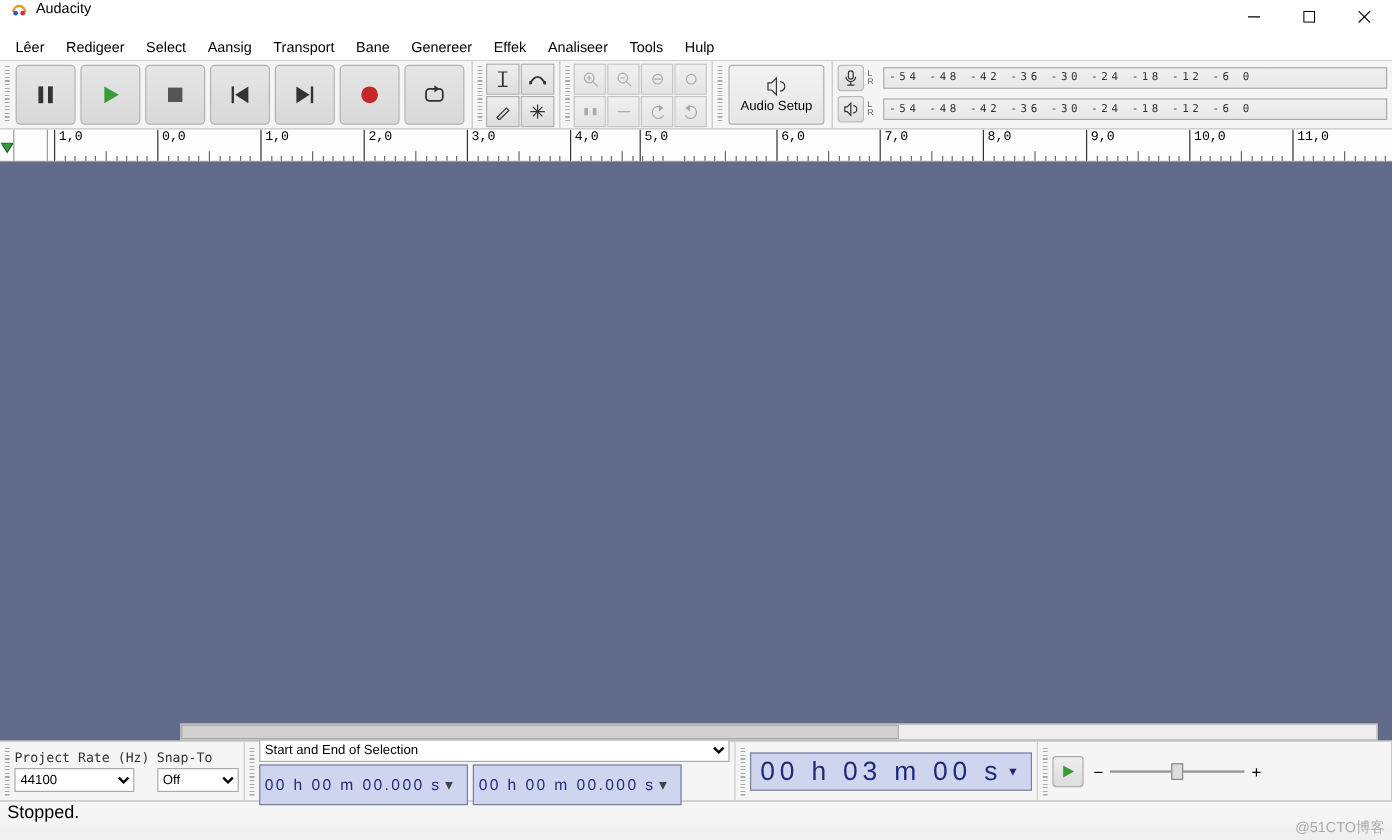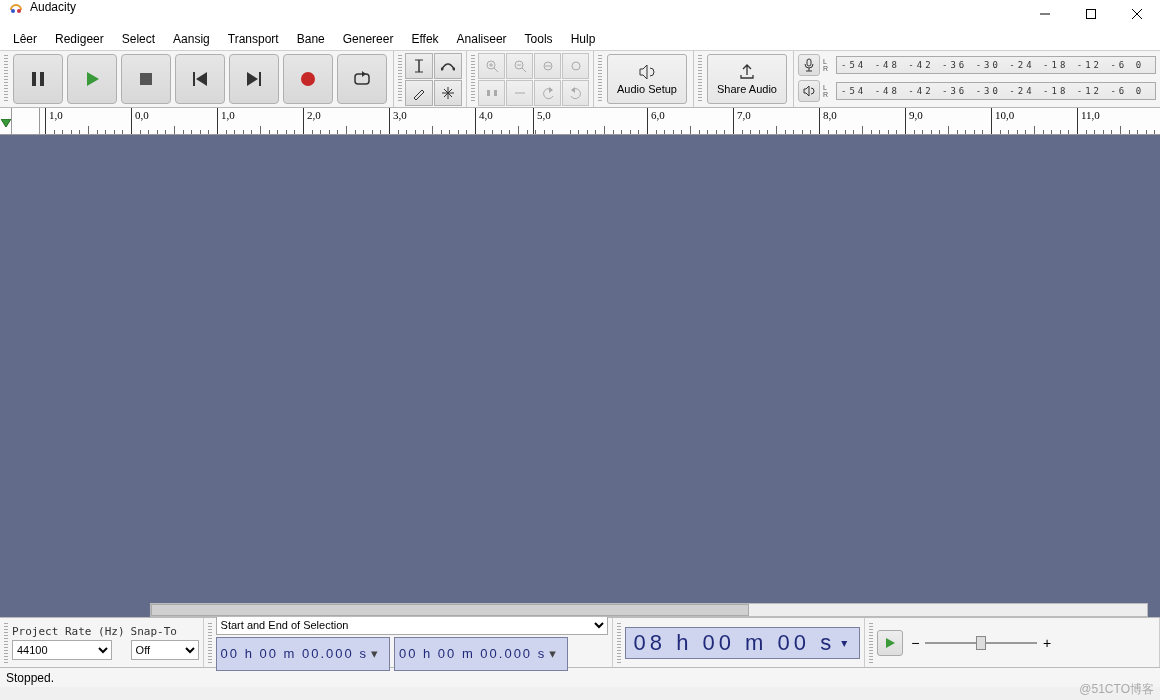--- a/index.html
+++ b/index.html
@@ -46,21 +46,21 @@
 .meter-lr { width: 10px; font-size: 7px; line-height: 7px; color: #555; margin-right: 3px; }
 .meter-track { flex: 1; height: 18px; background: linear-gradient(#f0f0f0,#e8e8e8); border: 1px solid #aaa; position: relative; font-size: 9px; display: flex; align-items: center; padding-left: 4px; letter-spacing: 3px; white-space: nowrap; overflow: hidden; color: #333; font-family: monospace; }
 
 
 .ruler { height: 27px; background: #fdfdfd; border-bottom: 1px solid #999; position: relative; display: flex; align-items: flex-start; overflow: hidden; }
 .ruler-head { width: 12px; height: 27px; border-right: 1px solid #999; display: flex; align-items: center; justify-content: center; }
 .ruler-head svg { margin-top: 4px; }
 .ruler-grip { width: 28px; height: 27px; border-right: 1px solid #999; display: flex; align-items: center; justify-content: center; }
 .ruler-body { flex: 1; position: relative; height: 27px; }
 .tick-major { position: absolute; top: 0; height: 100%; border-left: 1px solid #333; }
-.tick-major span { position: absolute; top: 1px; left: 3px; font-size: 11px; font-family: Liberation Serif, serif; }
+.tick-major span { position: absolute; top: 1px; left: 3px; font-size: 11px; font-family: Liberation Mono, monospace; }
 .tick-minor { position: absolute; bottom: 0; height: 5px; border-left: 1px solid #666; }
 
 
 .track-area { height: 482px; background: #636b8a; position: relative; }
 .hscroll { position: absolute; bottom: 0; left: 150px; right: 12px; height: 14px; background: #eee; border: 1px solid #bbb; }
 .hscroll .thumb { position: absolute; left: 0; top: 0; bottom: 0; width: 60%; background: #d0d0d0; border: 1px solid #aaa; }
 
 
 .bottom1 { height: 50px; background: #f5f5f5; border-top: 1px solid #bbb; display: flex; align-items: stretch; }
 .bottom-group { display: flex; align-items: center; padding: 2px 4px; border-right: 1px solid #ccc; }
@@ -70,21 +70,21 @@
 select { font-size: 11px; height: 20px; background: #fff; border: 1px solid #aaa; }
 .time-field { height: 20px; background: #cfd5ee; border: 1px solid #797f9e; font-family: monospace; font-size: 13px; padding: 16px 4px; display: flex; align-items: center; letter-spacing: 2px; color: #212a7a; }
 .time-field .dd { width: 14px; margin-left: 3px; color: #444; }
 .big-time { height: 32px; background: #cfd5ee; border: 1px solid #797f9e; font-family: monospace; font-size: 22px; padding: 0 8px; display: flex; align-items: center; letter-spacing: 4px; color: #212a7a; }
 .play-mini { width: 26px; height: 26px; background: linear-gradient(#eee,#ddd); border: 1px solid #aaa; border-radius: 3px; display: flex; align-items: center; justify-content: center; }
 .speed-slider { width: 140px; height: 26px; display: flex; align-items: center; position: relative; }
 .speed-track { flex:1; height: 2px; background: #999; position: relative; }
 .speed-thumb { position: absolute; left: 50%; top: -6px; width: 10px; height: 14px; background: #ddd; border: 1px solid #888; transform: translateX(-50%); }
 
 
-.statusbar { height: 20px; background: #f5f5f5; border-top: 1px solid #bbb; display: flex; align-items: center; padding: 0 6px; font-size: 12px; }
+.statusbar { height: 20px; background: #f5f5f5; border-top: 1px solid #bbb; display: flex; align-items: center; padding: 0 6px; font-size: 15px; }
 
 .watermark { position: absolute; right: 6px; bottom: 2px; color: #aaa; font-size: 12px; }
 </style>
 </head>
 <body>
 
 <div class="titlebar">
   <span class="app-icon">
     <svg viewBox="0 0 16 16">
         <path d="M3 10a5 5 0 0 1 10 0" fill="none" stroke="#e39a2d" stroke-width="2"></path>
@@ -263,29 +263,20 @@
     <div class="grip"></div>
     <div class="big-btn">
       <svg viewBox="0 0 18 18">
           <path d="M2 6h3l4-4v14l-4-4H2z" fill="none" stroke="#333"></path>
           <path d="M12 5a4 4 0 0 1 0 8" fill="none" stroke="#333"></path>
         </svg>
       <span>Audio Setup</span>
     </div>
   </div>
 
-  <div class="tool-group">
-    <div class="grip"></div>
-    <div class="big-btn">
-      <svg viewBox="0 0 18 18">
-          <path d="M9 12V3M5 6l4-4 4 4M3 12v3h12v-3" fill="none" stroke="#333" stroke-width="1.3"></path>
-        </svg>
-      <span>Share Audio</span>
-    </div>
-  </div>
 
   <div class="meters">
     <div class="meter-row">
       <div class="meter-icon">
           <svg width="14" height="14">
             <rect x="5" y="1" width="4" height="7" rx="2" fill="none" stroke="#333"></rect>
             <path d="M3 6a4 4 0 0 0 8 0M7 10v3M4 13h6" fill="none" stroke="#333"></path>
           </svg>
         </div>
       <div class="meter-lr" style="white-space:pre">L
@@ -505,21 +496,21 @@
             <span>00 h 00 m 00.000 s</span>
             <span class="dd">▾</span>
           </div>
       </div>
     </div>
   </div>
 
   <div class="bottom-group">
     <div class="grip"></div>
     <div class="big-time">
-        <span>08 h 00 m 00 s</span>
+        <span>00 h 03 m 00 s</span>
         <span class="dd" style="font-size:12px;margin-left:6px">▾</span>
       </div>
   </div>
 
   <div class="bottom-group" style="flex:1">
     <div class="grip"></div>
     <div class="play-mini">
         <svg width="12" height="12">
           <polygon points="2,1 11,6 2,11" fill="#3a9a3a"></polygon>
         </svg>

